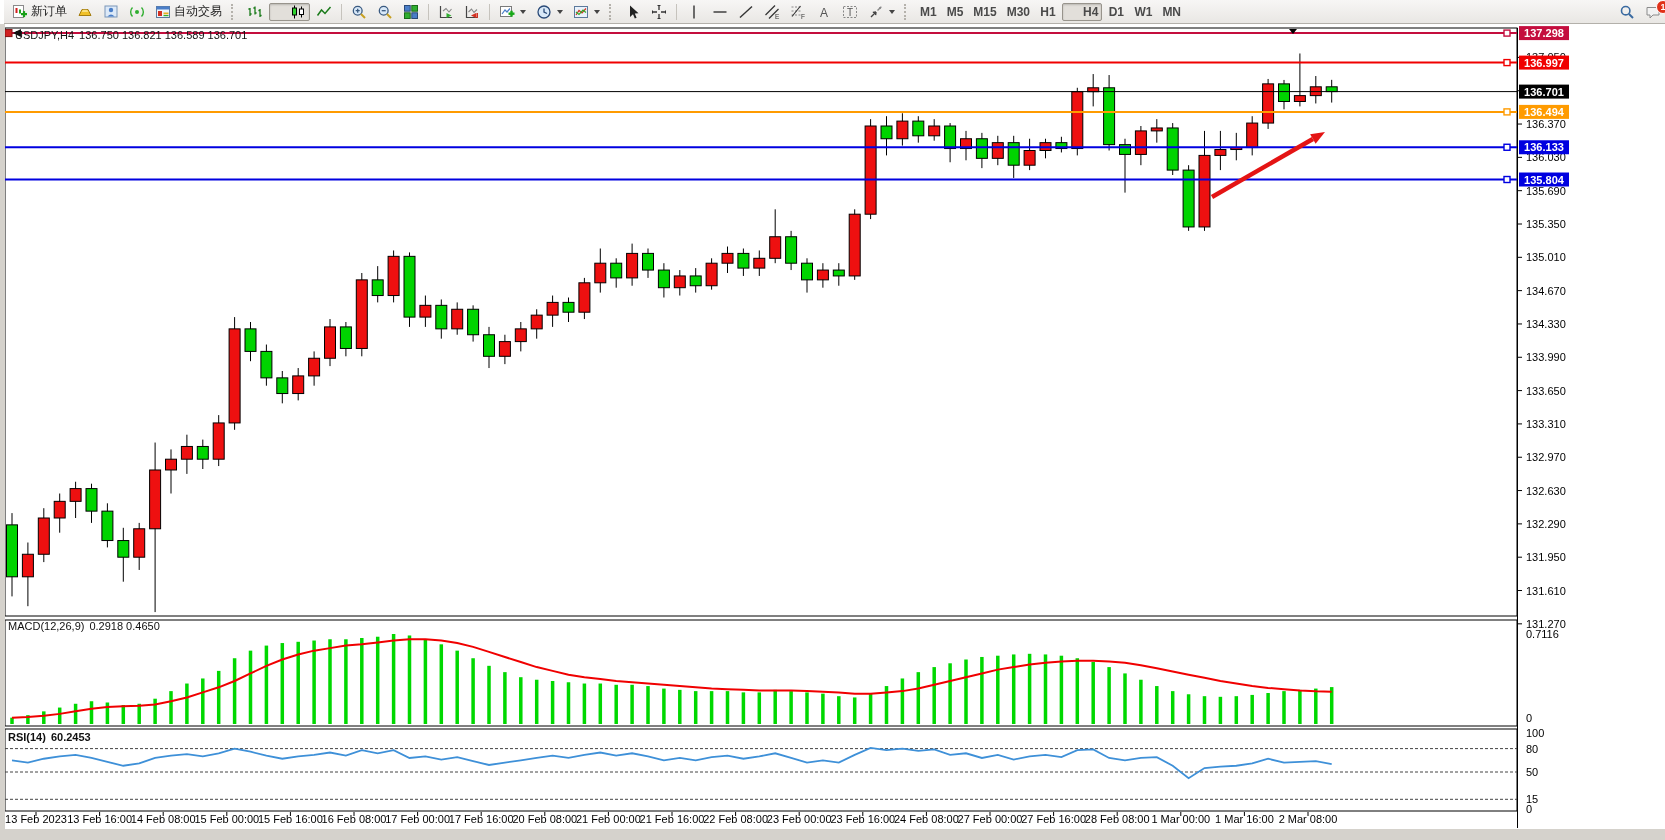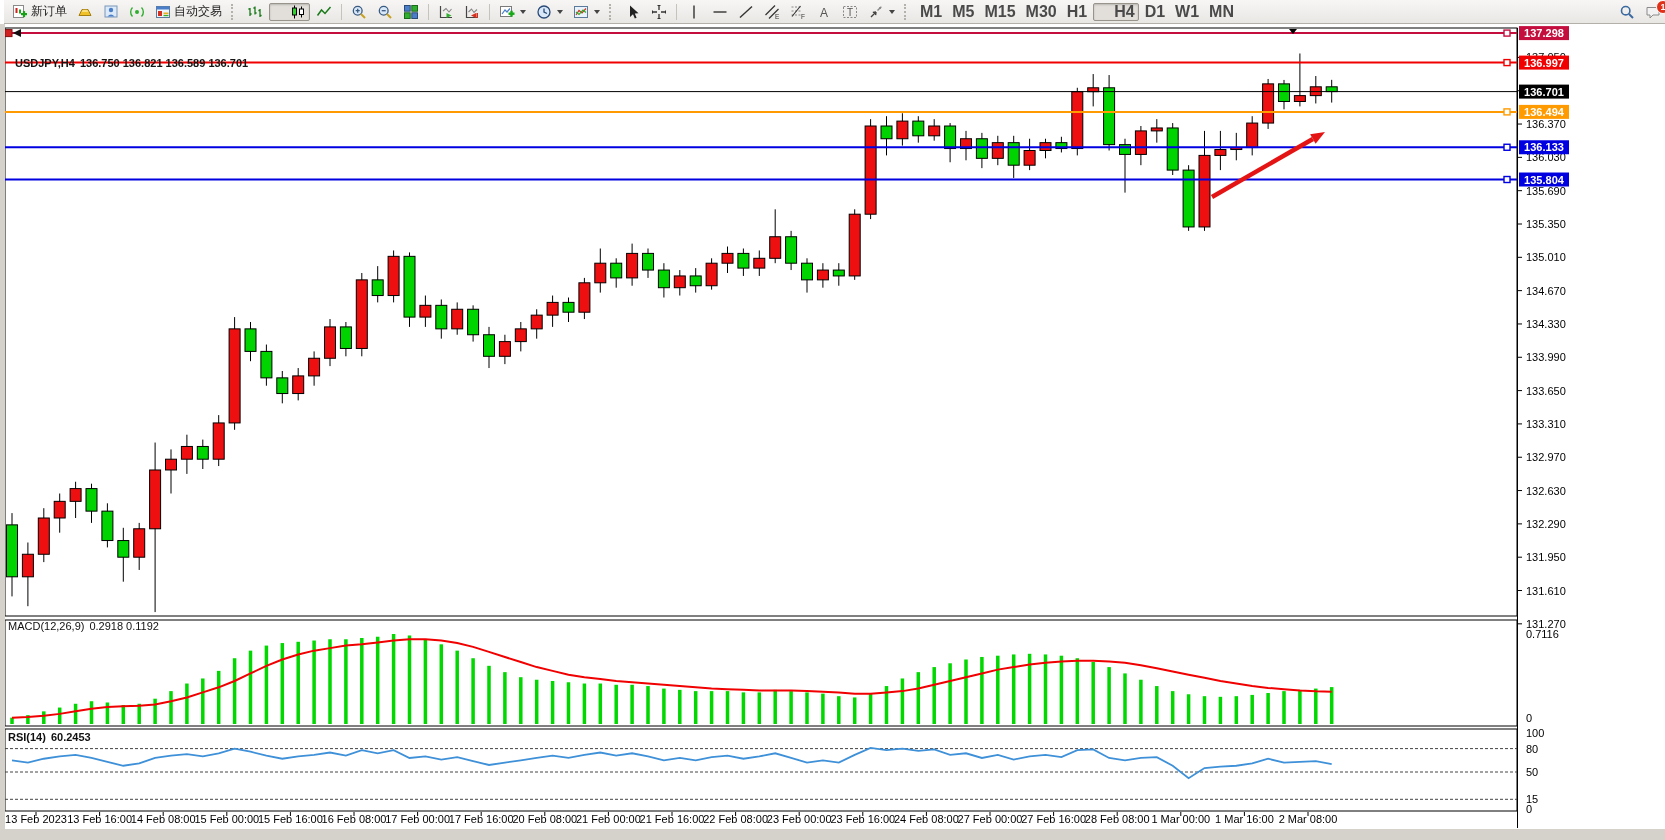--- a/index.html
+++ b/index.html
@@ -4,36 +4,36 @@
 <style>
   html,body{margin:0;padding:0;width:1665px;height:840px;overflow:hidden;background:#fff;
     font-family:"Liberation Sans",sans-serif;-webkit-font-smoothing:antialiased;position:relative;}
   
   .toolbar{position:absolute;left:4px;top:0;width:1665px;height:24px;box-sizing:border-box;
     background:linear-gradient(#f7f6f5,#e9e7e4);border-bottom:1px solid #b3b0aa;
     display:flex;align-items:center;padding:0 4px;gap:2px;z-index:5;}
   .tbtn{display:flex;align-items:center;gap:3px;padding:1px 3px;border:1px solid transparent;
     border-radius:2px;height:18px;box-sizing:border-box;font-size:12px;color:#222;cursor:default;}
   .tbtn.pressed{background:#e2dfda;border:1px solid #98948c;box-shadow:inset 0 1px 2px rgba(0,0,0,.18);padding-left:20px;}
-  .tf{font-size:16px;font-weight:bold;color:#4a4a4a;min-width:24px;justify-content:center;}
+  .tf{font-size:12px;font-weight:bold;color:#4a4a4a;min-width:24px;justify-content:center;}
   .grip{width:5px;height:16px;margin:0 3px;border-left:2px dotted #b5b2ac;}
   .vsep{width:1px;height:16px;background:#c6c3bd;margin:0 3px;}
   .caret{width:0;height:0;border-left:3px solid transparent;border-right:3px solid transparent;
     border-top:4px solid #444;margin-left:2px;}
   .spacer{flex:1;}
   .chat-wrap{position:relative;}
   .badge{position:absolute;top:-4px;right:-6px;background:#e03018;color:#fff;font-size:9px;
     font-weight:bold;border-radius:7px;min-width:12px;height:12px;line-height:12px;text-align:center;
     border:1px solid #fff;}
   
   .left-strip{position:absolute;left:0;top:24px;width:5px;height:816px;background:#d5d2cc;z-index:2;}
   .bottom-strip{position:absolute;left:0;top:829px;width:1665px;height:11px;background:#d5d2cc;z-index:2;}
   #chart-canvas{position:absolute;left:0;top:0;z-index:1;}
   .overlay{position:absolute;z-index:3;font-size:11px;color:#101010;white-space:nowrap;}
-  .chart-title{left:15px;top:29px;font-weight:bold;color:#141414;margin-top:28px;}
+  .chart-title{left:15px;top:29px;font-weight:normal;color:#141414;}
   .macd-label{left:8px;top:620px;}
   .rsi-label{left:8px;top:731px;font-weight:bold;}
   .lbl-val{margin-left:5px;}
 </style>
 </head>
 <body>
 
 <div class="toolbar">
   <div class="tbtn">
     <svg width="16" height="16" viewBox="0 0 16 16">
@@ -628,17 +628,17 @@
     <line x1="1308" y1="812" x2="1308" y2="816" stroke="#000"></line>
     <text x="1308" y="823" font-size="11" font-family="Liberation Sans, sans-serif" fill="#000" text-anchor="middle">2 Mar 08:00</text>
   </svg>
 <div class="left-strip"></div>
 <div class="bottom-strip"></div>
 
 <div class="overlay chart-title">
   <span>USDJPY,H4</span><span class="lbl-val">136.750 136.821 136.589 136.701</span>
 </div>
 <div class="overlay macd-label">
-  <span>MACD(12,26,9)</span><span class="lbl-val">0.2918 0.1192</span>
+  <span>MACD(12,26,9)</span><span class="lbl-val">0.2918 0.4650</span>
 </div>
 <div class="overlay rsi-label">
   <span>RSI(14)</span><span class="lbl-val">60.2453</span>
 </div>
 
 </body></html>

